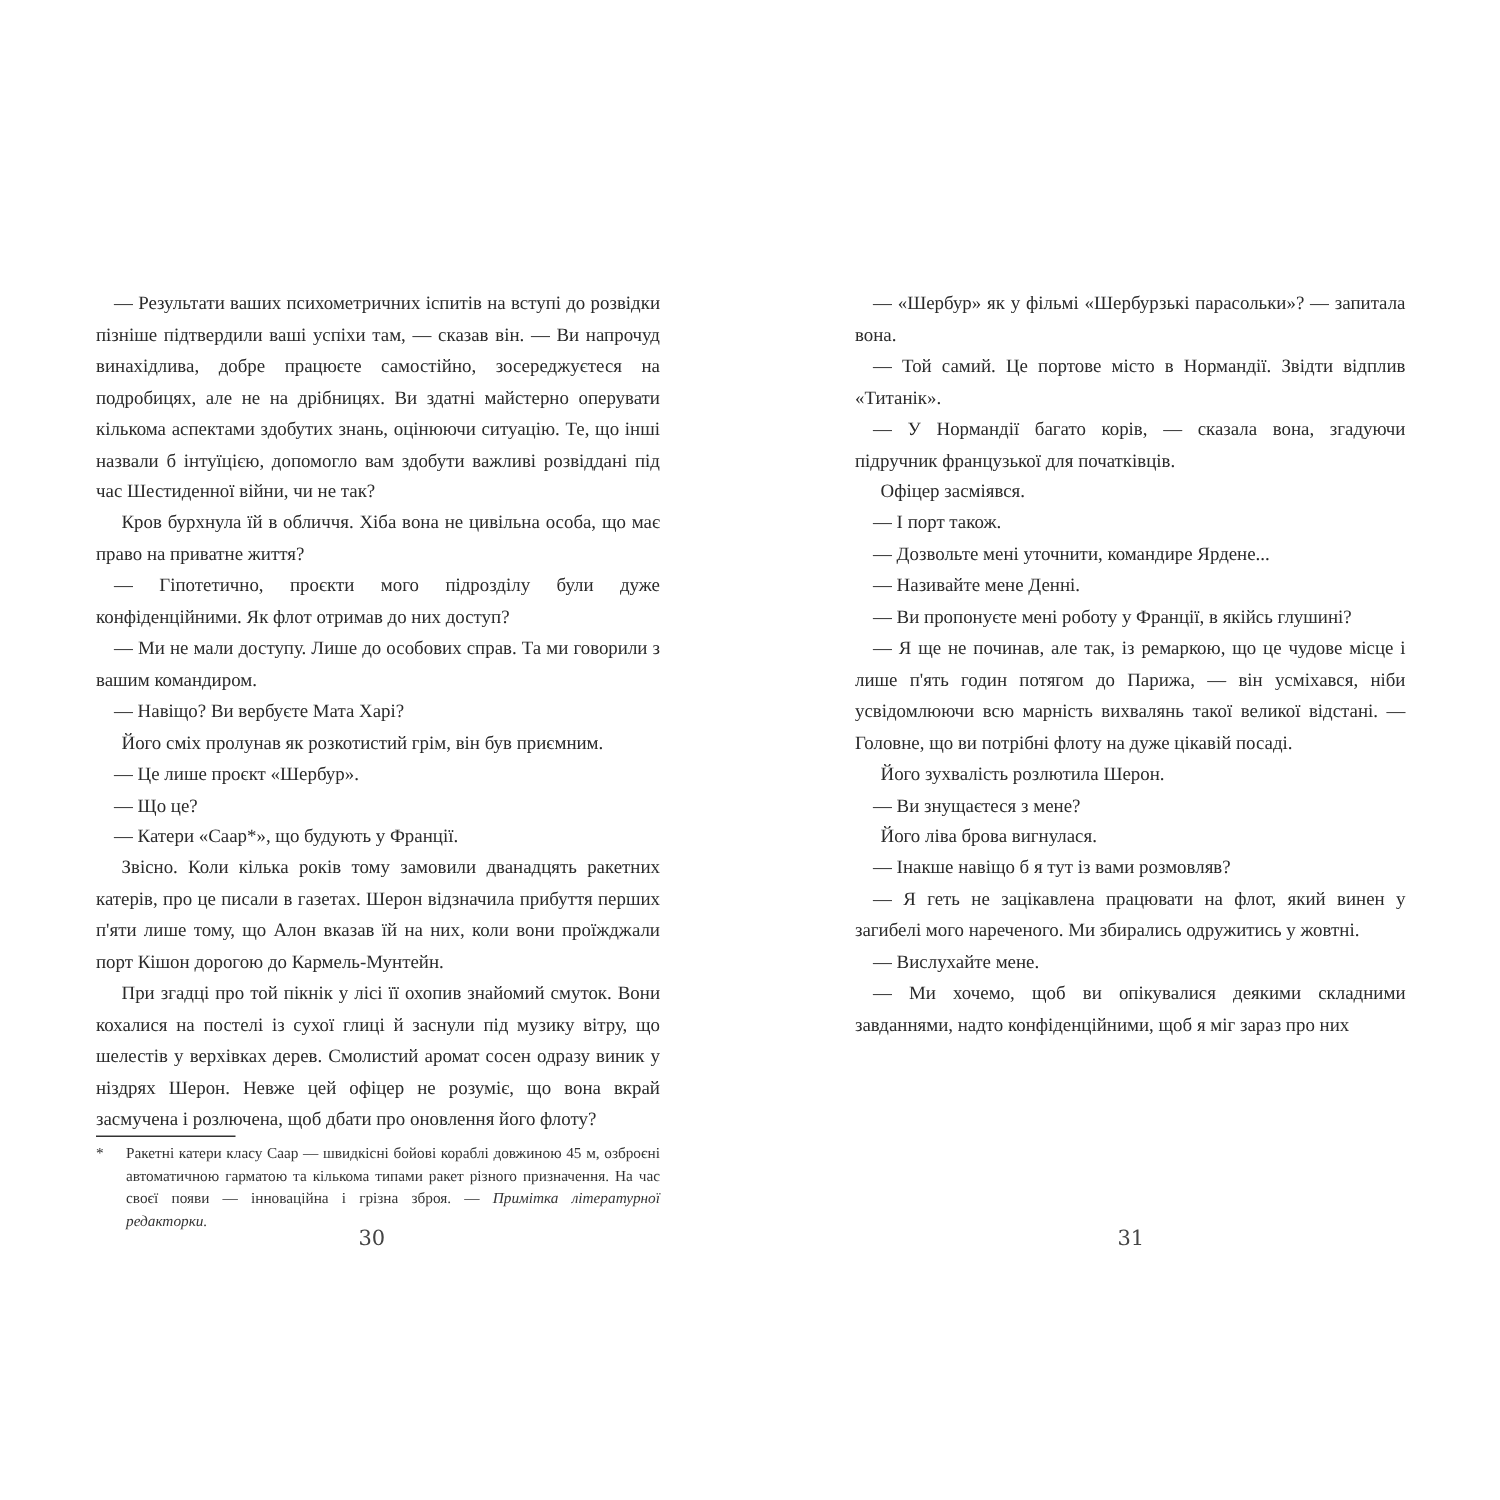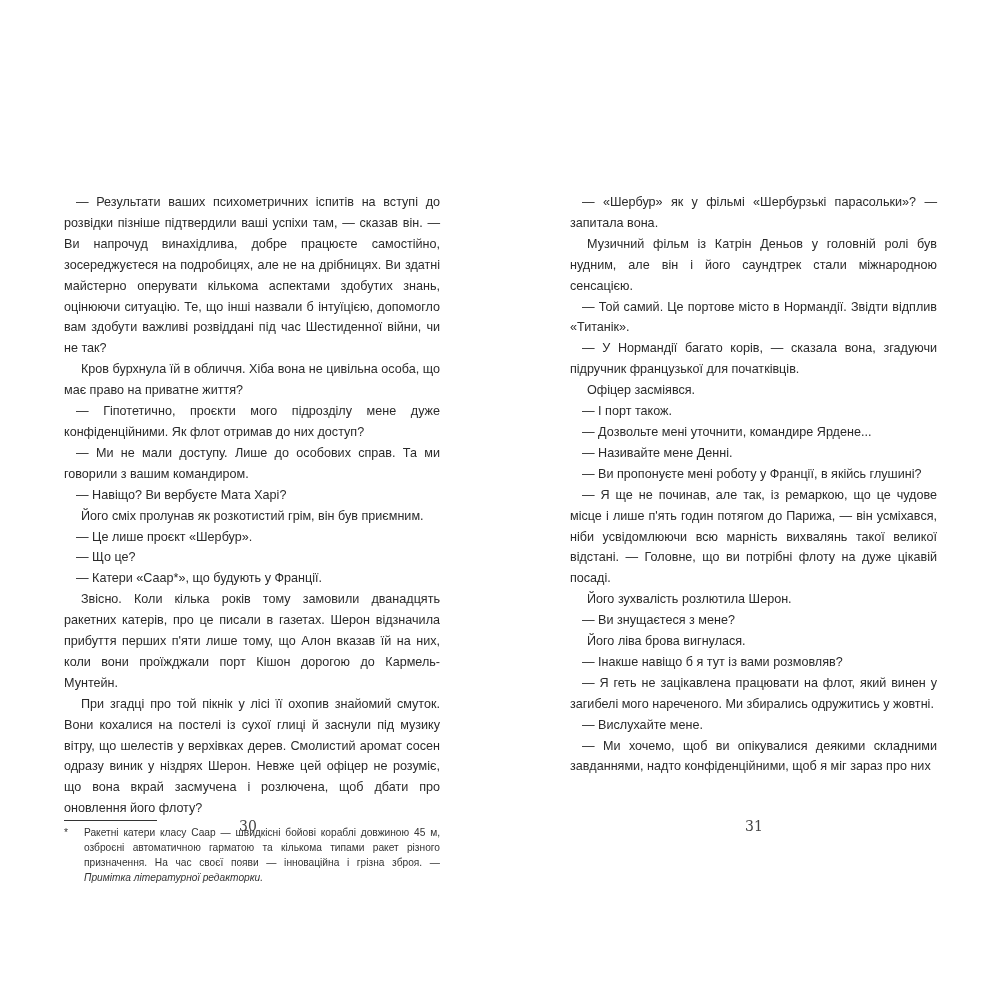--- a/index.html
+++ b/index.html
@@ -1,20 +1,20 @@
 <!DOCTYPE html>
 <html><head>
 <meta charset="utf-8">
 <style>
   html, body { margin: 0; padding: 0; background: #ffffff; }
   body { width: 1000px; height: 1000px; position: relative; overflow: hidden; }
   .page {
     position: absolute;
     top: 192px;
-    font-family: Liberation Sans, sans-serif;
+    font-family: Liberation Serif, serif;
     font-size: 12.6px;
     line-height: 20.9px;
     color: #2a2a2a;
   }
   .page.left { left: 64px; width: 376px; }
   .page.right { left: 570px; width: 367px; }
   .para { margin: 0; text-align: justify; text-indent: 16px; }
   .para.dlg { text-indent: 12px; }
   .para.ind { text-indent: 17px; }
   .footnote-rule {
@@ -39,39 +39,38 @@
   }
   .page-num.left { left: 239px; }
   .page-num.right { left: 745px; }
 </style>
 </head>
 <body>
 
 <div class="page left">
   <p class="para dlg">— Результати ваших психометричних іспитів на вступі до розвідки пізніше підтвердили ваші успіхи там, — сказав він. — Ви напрочуд винахідлива, добре працюєте самостійно, зосереджуєтеся на подробицях, але не на дрібницях. Ви здатні майстерно оперувати кількома аспектами здобутих знань, оцінюючи ситуацію. Те, що інші назвали б інтуїцією, допомогло вам здобути важливі розвіддані під час Шестиденної війни, чи не так?</p>
   <p class="para ind">Кров бурхнула їй в обличчя. Хіба вона не цивільна особа, що має право на приватне життя?</p>
-  <p class="para dlg">— Гіпотетично, проєкти мого підрозділу мене дуже конфіденційними. Як флот отримав до них доступ?</p>
+  <p class="para dlg">— Гіпотетично, проєкти мого підрозділу були дуже конфіденційними. Як флот отримав до них доступ?</p>
   <p class="para dlg">— Ми не мали доступу. Лише до особових справ. Та ми говорили з вашим командиром.</p>
   <p class="para dlg">— Навіщо? Ви вербуєте Мата Харі?</p>
   <p class="para ind">Його сміх пролунав як розкотистий грім, він був приємним.</p>
   <p class="para dlg">— Це лише проєкт «Шербур».</p>
   <p class="para dlg">— Що це?</p>
   <p class="para dlg">— Катери «Саар*», що будують у Франції.</p>
   <p class="para ind">Звісно. Коли кілька років тому замовили дванадцять ракетних катерів, про це писали в газетах. Шерон відзначила прибуття перших п'яти лише тому, що Алон вказав їй на них, коли вони проїжджали порт Кішон дорогою до Кармель-Мунтейн.</p>
   <p class="para ind">При згадці про той пікнік у лісі її охопив знайомий смуток. Вони кохалися на постелі із сухої глиці й заснули під музику вітру, що шелестів у верхівках дерев. Смолистий аромат сосен одразу виник у ніздрях Шерон. Невже цей офіцер не розуміє, що вона вкрай засмучена і розлючена, щоб дбати про оновлення його флоту?</p>
   <div class="footnote-rule"></div>
   <div class="footnote">
     <span class="mark">*</span>
     <span>Ракетні катери класу Саар — швидкісні бойові кораблі довжиною 45 м, озброєні автоматичною гарматою та кількома типами ракет різного призначення. На час своєї появи — інноваційна і грізна зброя. — </span><i>Примітка літературної редакторки.</i>
   </div>
 </div>
 
 <div class="page right">
   <p class="para dlg">— «Шербур» як у фільмі «Шербурзькі парасольки»? — запитала вона.</p>
-  <p class="para ind">Музичний фільм із Катрін Деньов у головній ролі був нудним, але він і його саундтрек стали міжнародною сенсацією.</p>
   <p class="para dlg">— Той самий. Це портове місто в Нормандії. Звідти відплив «Титанік».</p>
   <p class="para dlg">— У Нормандії багато корів, — сказала вона, згадуючи підручник французької для початківців.</p>
   <p class="para ind">Офіцер засміявся.</p>
   <p class="para dlg">— І порт також.</p>
   <p class="para dlg">— Дозвольте мені уточнити, командире Ярдене...</p>
   <p class="para dlg">— Називайте мене Денні.</p>
   <p class="para dlg">— Ви пропонуєте мені роботу у Франції, в якійсь глушині?</p>
   <p class="para dlg">— Я ще не починав, але так, із ремаркою, що це чудове місце і лише п'ять годин потягом до Парижа, — він усміхався, ніби усвідомлюючи всю марність вихвалянь такої великої відстані. — Головне, що ви потрібні флоту на дуже цікавій посаді.</p>
   <p class="para ind">Його зухвалість розлютила Шерон.</p>
   <p class="para dlg">— Ви знущаєтеся з мене?</p>

